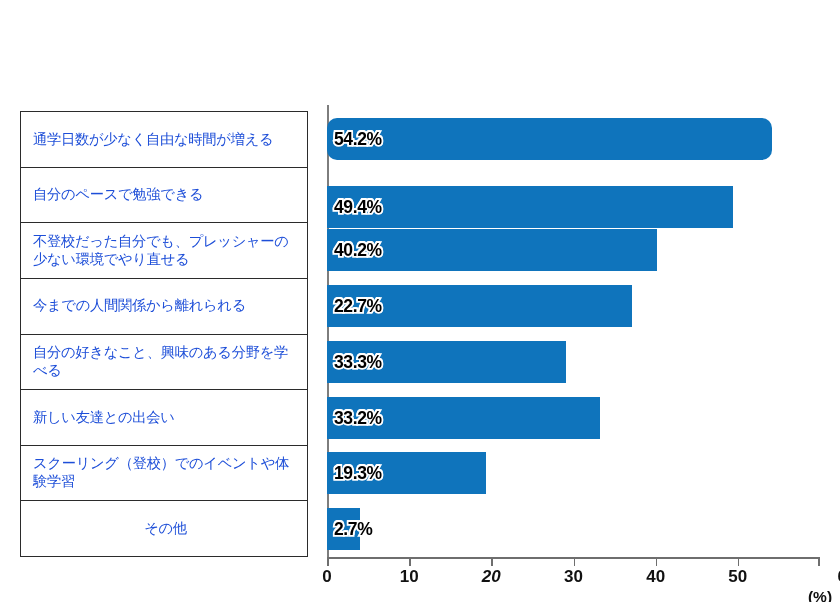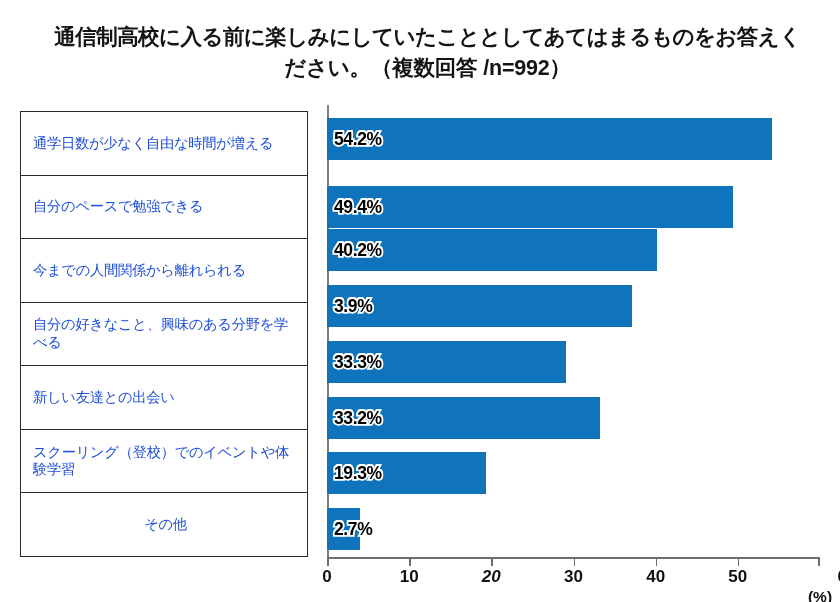--- a/index.html
+++ b/index.html
@@ -170,31 +170,30 @@
     font-weight: bold;
     color: #111111;
     white-space: nowrap;
   }
 </style>
 </head>
 <body>
 
 <div id="chart-root">
 
-  <div id="chart-title">
-    <span class="title-line title-line-1">通信制高校に入る前に楽しみにしていたこととしてあてはまるものをお答えく</span>
-    <span class="title-line title-line-2">ださい。（複数回答 /n=992）</span>
-  </div>
 
   <div id="category-table">
       <div class="cat-row">
         <span class="cat-label">通学日数が少なく自由な時間が増える</span>
       </div>
       <div class="cat-row">
         <span class="cat-label">自分のペースで勉強できる</span>
+      </div>
+      <div class="cat-row">
+        <span class="cat-label">不登校だった自分でも、プレッシャーの少ない環境でやり直せる</span>
       </div>
       <div class="cat-row">
         <span class="cat-label">今までの人間関係から離れられる</span>
       </div>
       <div class="cat-row">
         <span class="cat-label">自分の好きなこと、興味のある分野を学べる</span>
       </div>
       <div class="cat-row">
         <span class="cat-label">新しい友達との出会い</span>
       </div>
@@ -203,37 +202,37 @@
       </div>
       <div class="cat-row">
         <span class="cat-label">その他</span>
       </div>
     </div>
 
   <div id="plot-area">
     <div id="y-axis-line"></div>
     <div id="bars-layer">
         <div class="bar-slot">
-          <div class="bar" style="width: 445.34px;">
+          <div class="bar" style="width: 445.34px; border-radius: 10px;">
             <div class="bar-value"><span class="bv-text">54.2%</span></div>
           </div>
         </div>
         <div class="bar-slot">
           <div class="bar" style="width: 405.9px; margin-top: 24px;">
             <div class="bar-value"><span class="bv-text">49.4%</span></div>
           </div>
         </div>
         <div class="bar-slot">
           <div class="bar" style="width: 330.31px; text-decoration: underline;">
             <div class="bar-value"><span class="bv-text">40.2%</span></div>
           </div>
         </div>
         <div class="bar-slot">
           <div class="bar" style="width: 304.84px;">
-            <div class="bar-value"><span class="bv-text">3.9%</span></div>
+            <div class="bar-value"><span class="bv-text">22.7%</span></div>
           </div>
         </div>
         <div class="bar-slot">
           <div class="bar" style="width: 239px;">
             <div class="bar-value"><span class="bv-text">33.3%</span></div>
           </div>
         </div>
         <div class="bar-slot">
           <div class="bar" style="width: 272.79px;">
             <div class="bar-value"><span class="bv-text">33.2%</span></div>

